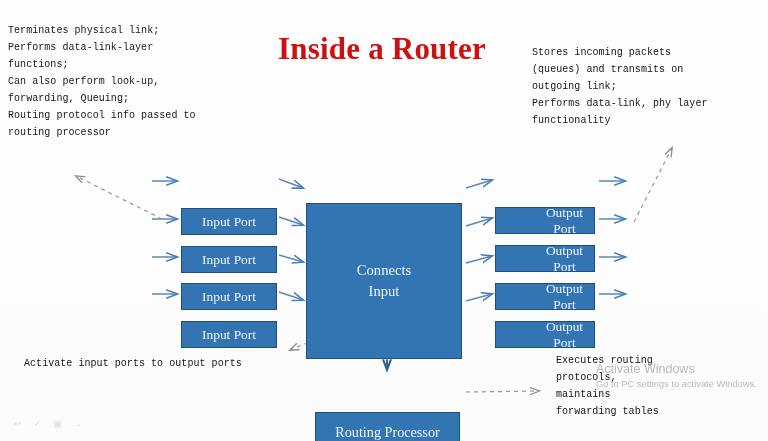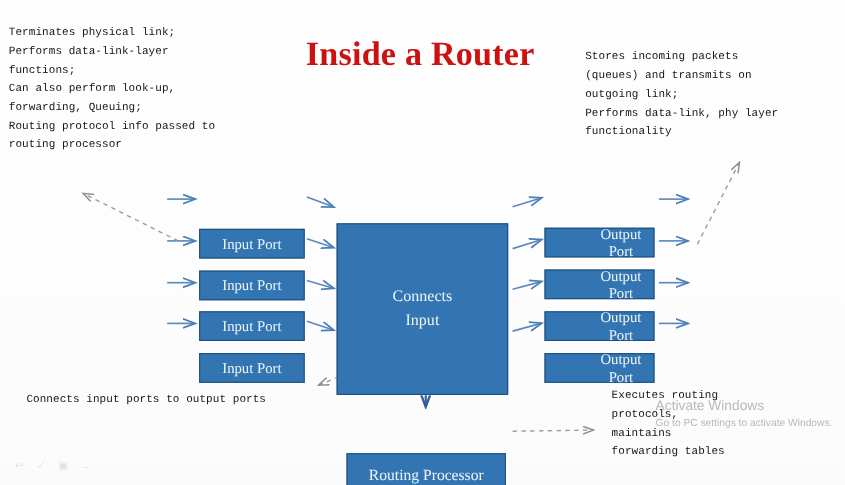--- a/index.html
+++ b/index.html
@@ -150,21 +150,21 @@
 forwarding, Queuing;
 Routing protocol info passed to
 routing processor</div>
 
   <div class="annot" id="annot-topright">Stores incoming packets
 (queues) and transmits on
 outgoing link;
 Performs data-link, phy layer
 functionality</div>
 
-  <div class="annot" id="annot-bottomleft">Connects input ports to output ports</div>
+  <div class="annot" id="annot-bottomleft">Activate input ports to output ports</div>
 
   <div class="annot" id="annot-bottomright">Executes routing
 protocols,
 maintains
 forwarding tables</div>
 
   <svg id="arrows" viewBox="0 0 768 441" xmlns="http://www.w3.org/2000/svg">
     <defs>
       <marker id="ah" markerWidth="9" markerHeight="9" refX="7.2" refY="3.2" orient="auto" markerUnits="strokeWidth">
         <path d="M0,0.4 L7.6,3.2 L0,6.0" fill="none" stroke="#4a7fb5" stroke-width="1.05"></path>

